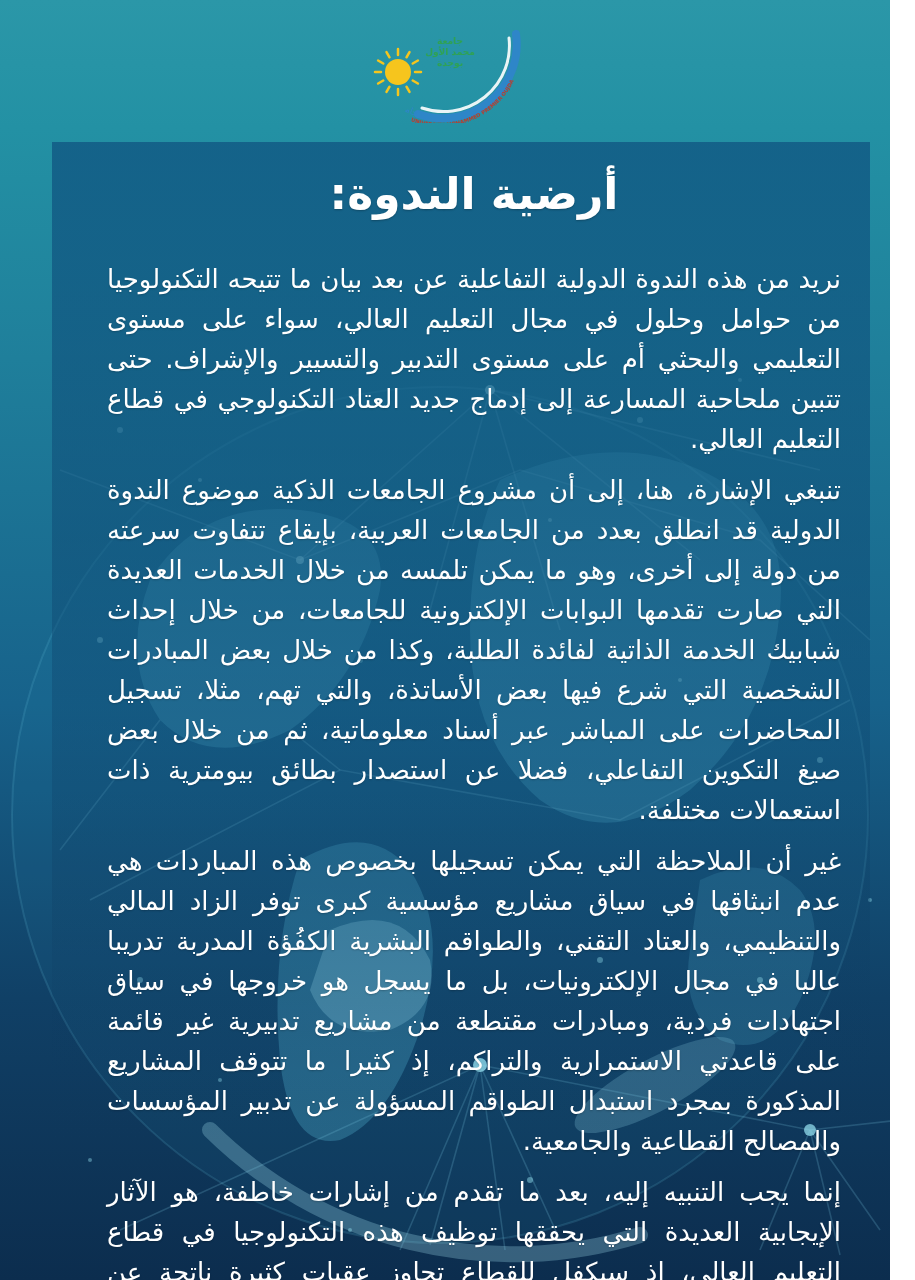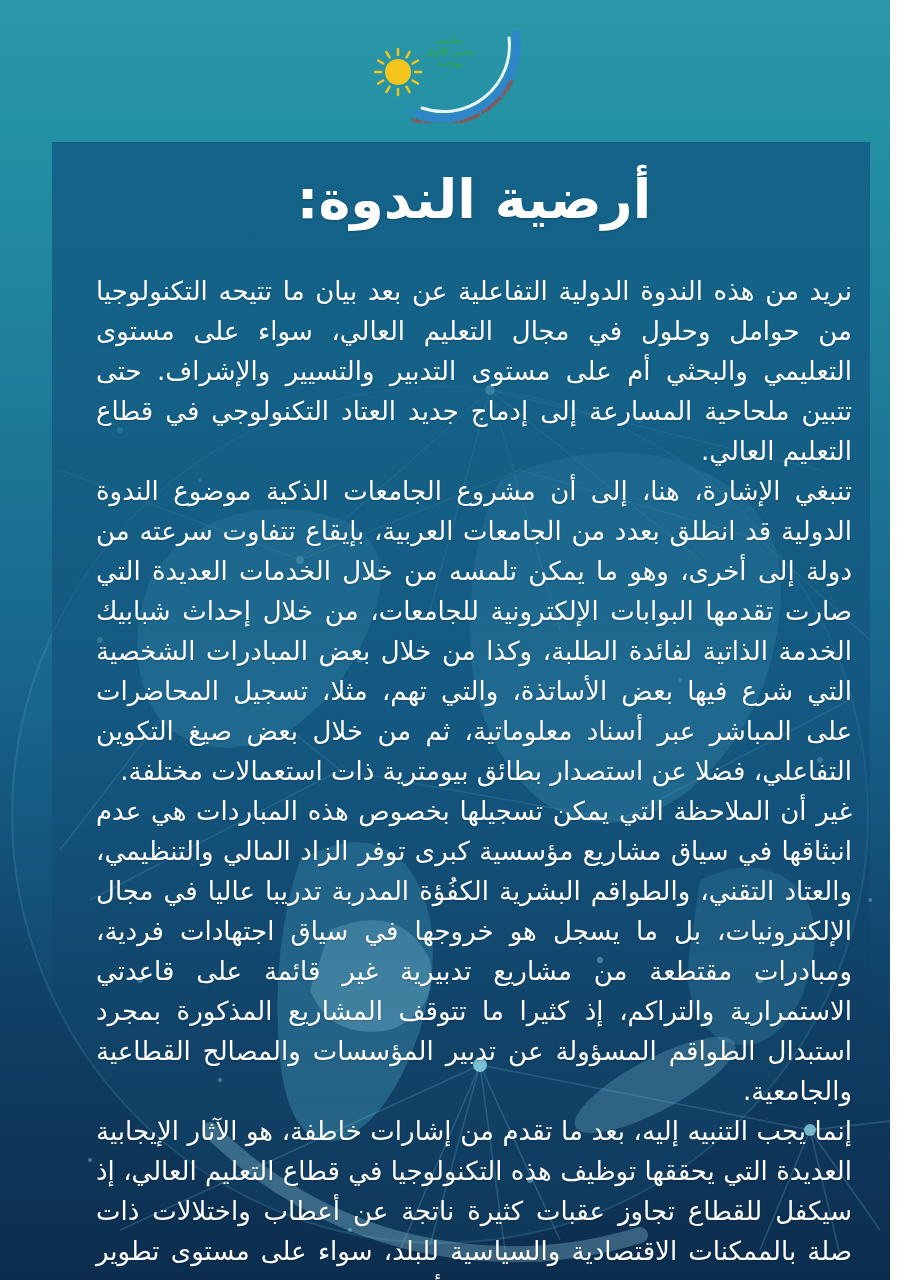--- a/index.html
+++ b/index.html
@@ -22,28 +22,28 @@
   }
   .panel{
     position:absolute; left:52px; top:142px; width:818px; height:1138px;
     box-sizing:border-box; padding:26px 18px 0 44px;
     background:linear-gradient(180deg,
       rgba(16,86,130,0.78) 0%, rgba(15,76,118,0.55) 35%,
       rgba(13,58,96,0.25) 65%, rgba(12,45,78,0) 88%);
   }
   .title{
     margin:0 0 40px; text-align:center; direction:rtl;
-    color:var(--text,#fff); font-size:54px; font-weight:bold; letter-spacing:1px;
+    color:var(--text,#fff); font-size:44px; font-weight:bold; letter-spacing:1px;
     text-shadow:0 1px 2px rgba(0,0,0,0.25);
   }
   .content{
     direction:rtl; text-align:justify; color:var(--text,#fff);
     font-size:26px; line-height:40px; text-shadow:0 1px 2px rgba(0,0,0,0.2);
   }
-  .content p{margin:0;}
+  .content p{margin:11px;}
 </style>
 </head>
 <body>
 
 <div class="page">
 
   <svg class="globe" viewBox="0 0 915 1280" aria-hidden="true">
     <circle cx="440" cy="815" r="428" fill="#2c86ad" fill-opacity="0.10"></circle>
     <circle cx="440" cy="815" r="428" fill="none" stroke="#6fd0e8" stroke-opacity="0.16" stroke-width="2"></circle>
     <g fill="#5ec4e2" fill-opacity="0.28">

